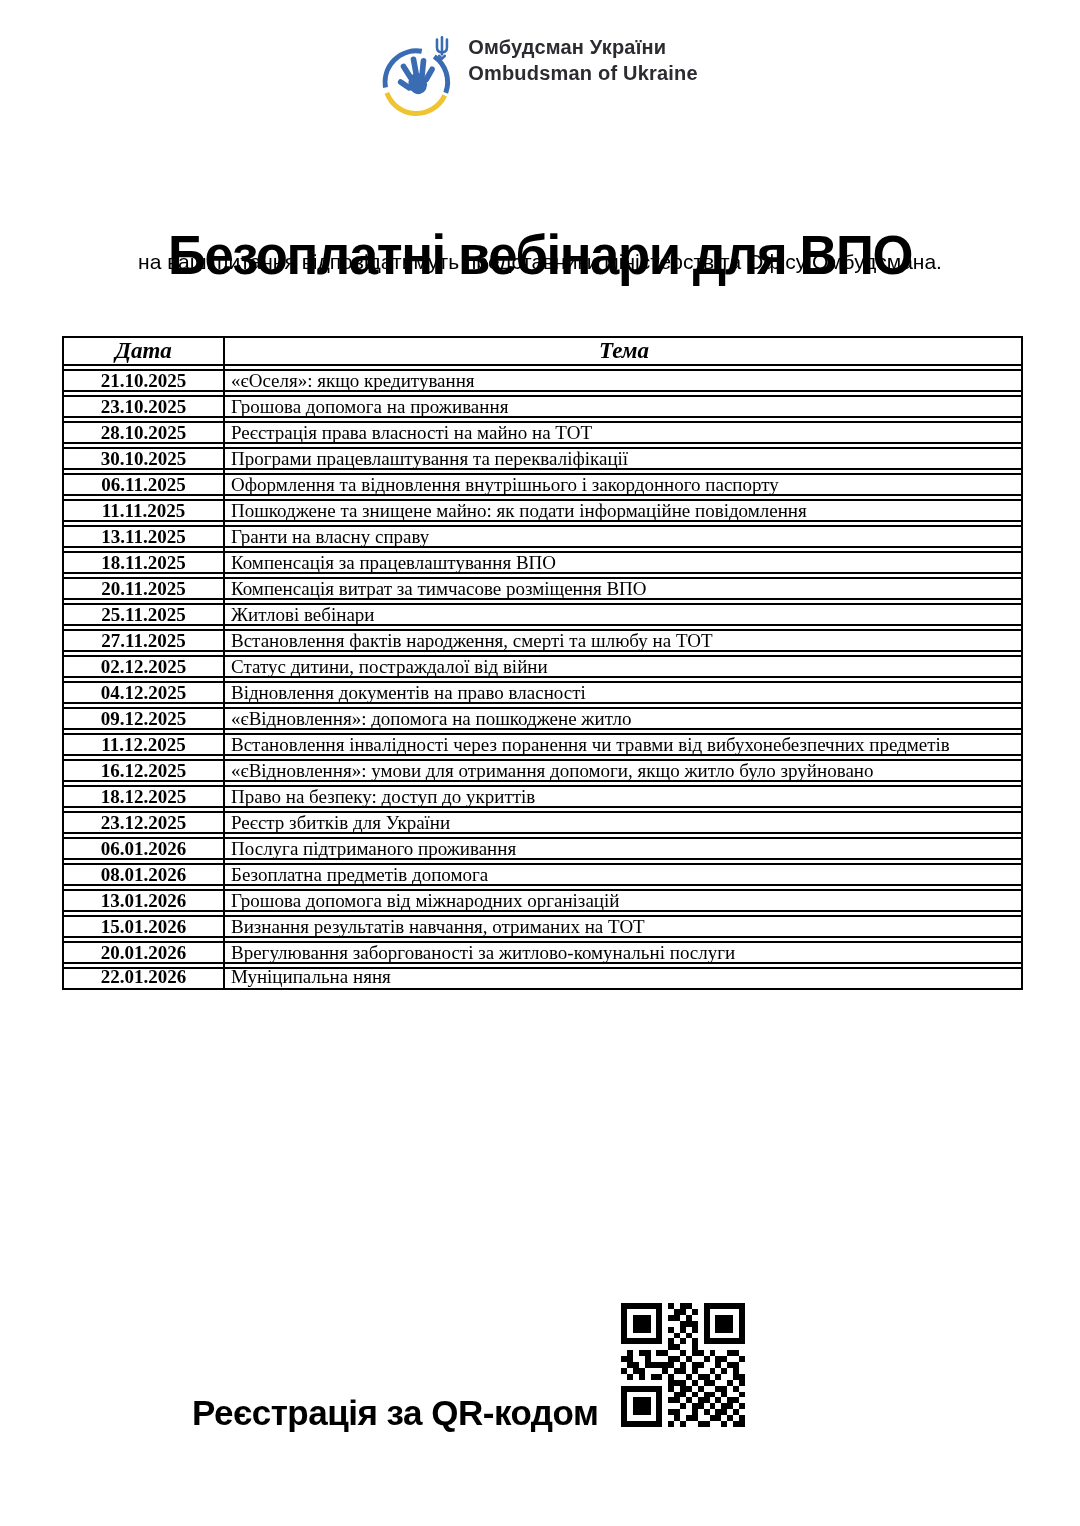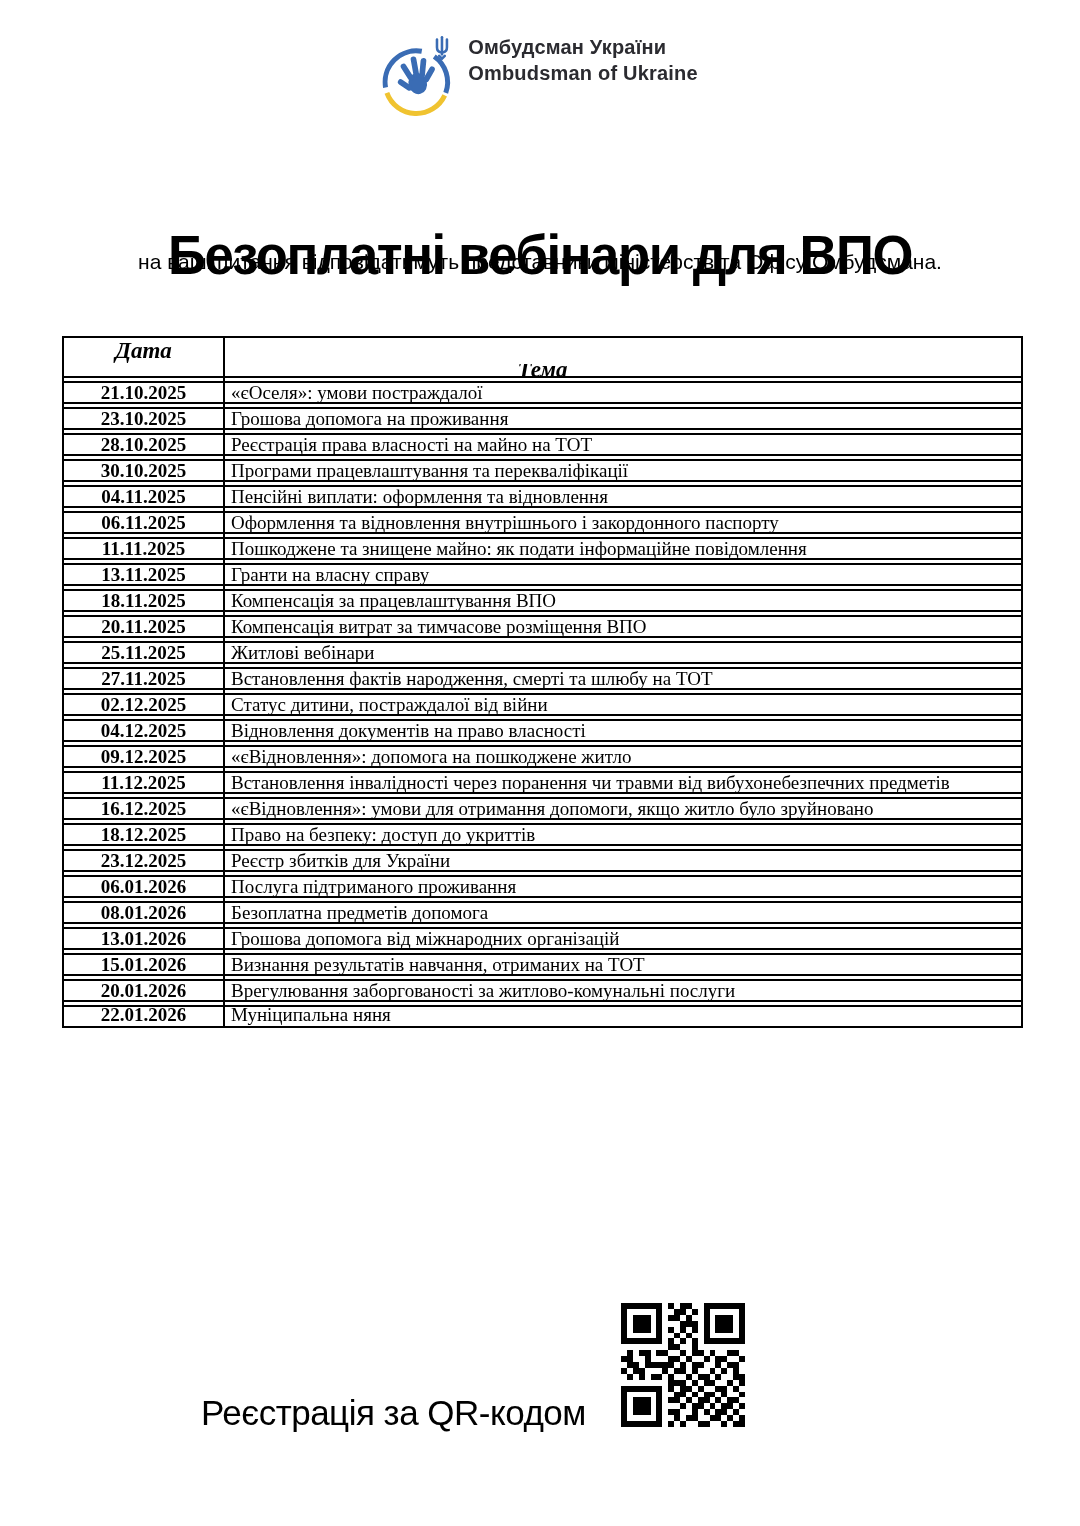--- a/index.html
+++ b/index.html
@@ -33,42 +33,42 @@
   
   .table-wrap{
     position:absolute;left:62px;top:336px;width:961px;
     font-family:"Liberation Serif","DejaVu Serif",serif;
   }
   .t-row{
     display:flex;box-sizing:border-box;height:23px;margin-bottom:3px;
     border-top:2px solid #000;border-bottom:2px solid #000;background:#fff;
   }
   .t-row:last-child{margin-bottom:0;align-items:flex-end;}
-  .t-row.header{height:42px;flex-direction:column;}
+  .t-row.header{height:30px;}
   .cell-date{
     width:163px;flex:0 0 auto;display:flex;align-items:center;justify-content:center;
     font-weight:700;font-size:19px;box-sizing:border-box;
   }
   .cell-topic{
     flex:1;display:flex;align-items:center;padding-left:6px;
     font-size:19px;box-sizing:border-box;overflow:hidden;white-space:nowrap;
   }
   .t-row.header .cell-date,
   .t-row.header .cell-topic{
     font-weight:700;font-style:italic;font-size:23px;justify-content:center;padding-left:0;
   }
   .vline{position:absolute;top:0;bottom:0;width:2px;background:#000;}
   .vline.left{left:0;}
   .vline.mid{left:161px;}
   .vline.right{right:0;}
 
   
   .qr-label{
-    position:absolute;left:201px;top:1393px;
-    font-size:35px;font-weight:400;letter-spacing:-.5px;white-space:nowrap;
+    position:absolute;left:192px;top:1393px;
+    font-size:35px;font-weight:700;letter-spacing:-.5px;white-space:nowrap;
   }
   .qr-code{position:absolute;left:621px;top:1303px;width:124px;height:124px;}
 </style>
 </head>
 <body>
 
 <div class="page">
 
   <div class="logo-block">
     <svg class="logo-mark" viewBox="0 0 104 112" aria-hidden="true">
@@ -106,37 +106,33 @@
   <div class="doc-subtitle">на ваші питання відповідатимуть представники міністерств та Офісу Омбудсмана.</div>
 
   <div class="table-wrap">
     <div class="t-row header">
       <div class="cell-date">Дата</div>
       <div class="cell-topic">Тема</div>
     </div>
     <div id="table-rows">
         <div class="t-row">
           <div class="cell-date">21.10.2025</div>
-          <div class="cell-topic">«єОселя»: умови постраждалої</div>
+          <div class="cell-topic">«єОселя»: якщо кредитування</div>
         </div>
         <div class="t-row">
           <div class="cell-date">23.10.2025</div>
           <div class="cell-topic">Грошова допомога на проживання</div>
         </div>
         <div class="t-row">
           <div class="cell-date">28.10.2025</div>
           <div class="cell-topic">Реєстрація права власності на майно на ТОТ</div>
         </div>
         <div class="t-row">
           <div class="cell-date">30.10.2025</div>
           <div class="cell-topic">Програми працевлаштування та перекваліфікації</div>
-        </div>
-        <div class="t-row">
-          <div class="cell-date">04.11.2025</div>
-          <div class="cell-topic">Пенсійні виплати: оформлення та відновлення</div>
         </div>
         <div class="t-row">
           <div class="cell-date">06.11.2025</div>
           <div class="cell-topic">Оформлення та відновлення внутрішнього і закордонного паспорту</div>
         </div>
         <div class="t-row">
           <div class="cell-date">11.11.2025</div>
           <div class="cell-topic">Пошкоджене та знищене майно: як подати інформаційне повідомлення</div>
         </div>
         <div class="t-row">

